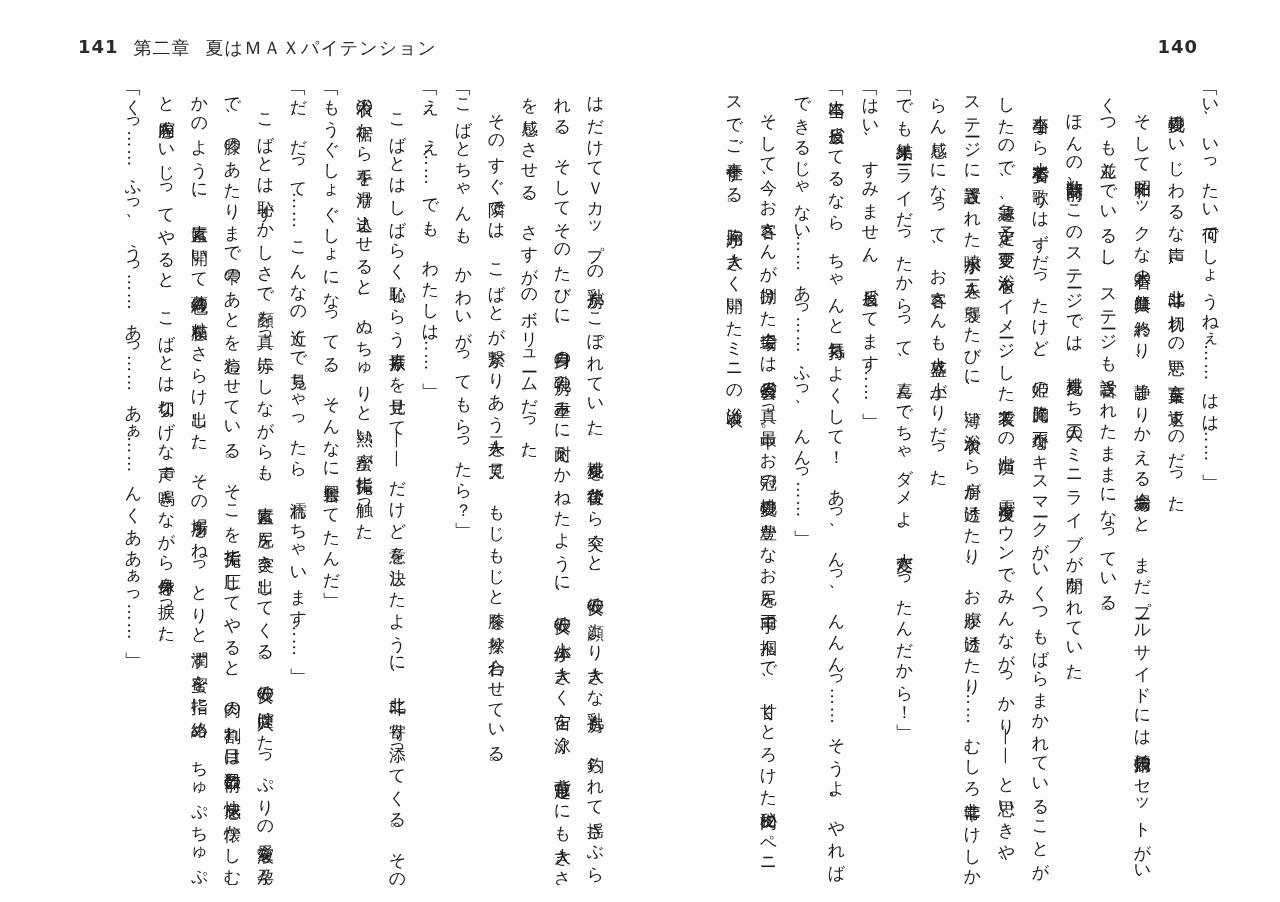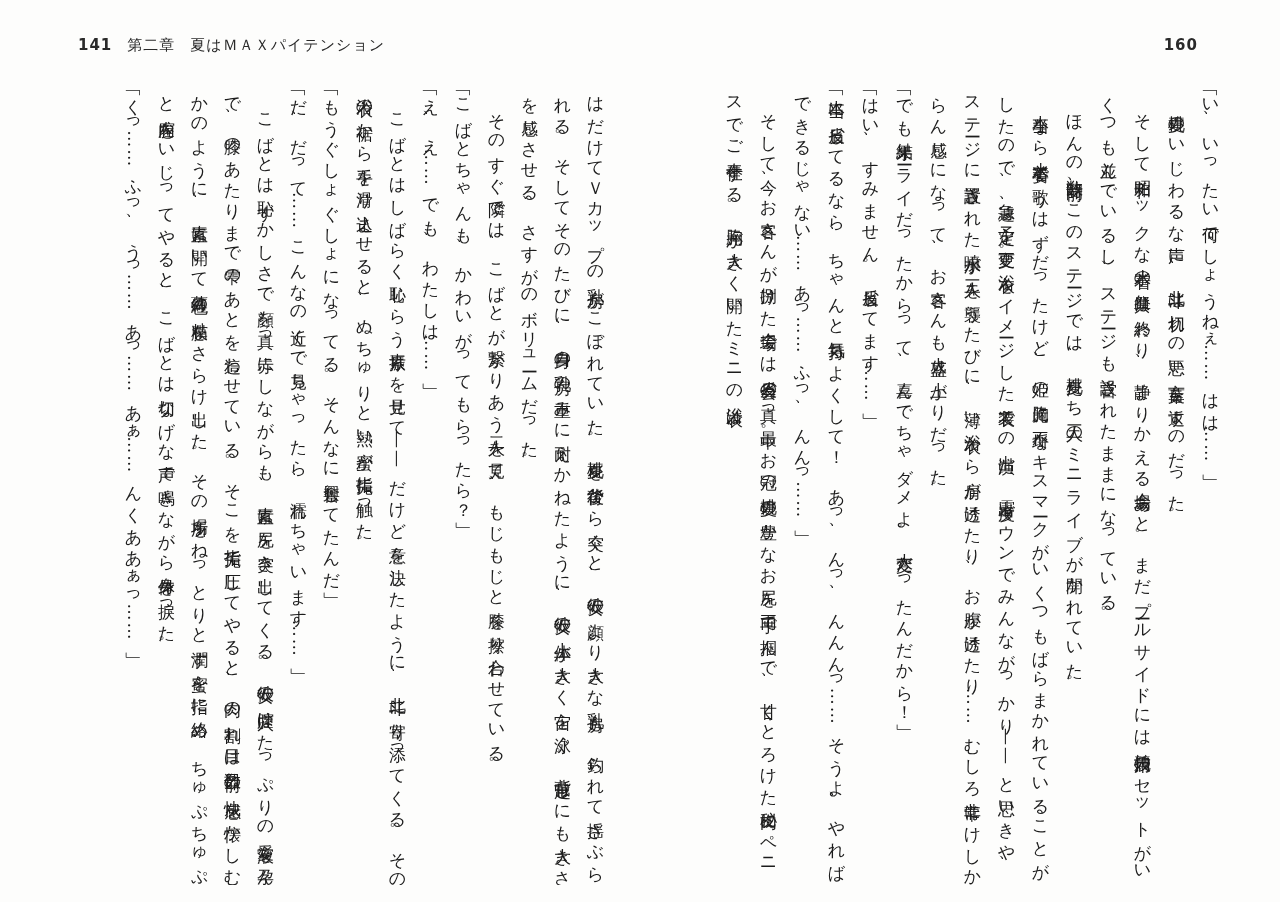--- a/index.html
+++ b/index.html
@@ -22,21 +22,21 @@
     top: 0;
     height: 902px;
   }
   .page-left  { left: 0;     width: 640px; }
   .page-right { left: 640px; width: 640px; }
 
   .running-head {
     position: absolute;
     top: 36px;
     font-family: "DejaVu Sans", "Liberation Sans", sans-serif;
-    font-size: 15px;
+    font-size: 18px;
     color: #2a2a2a;
     letter-spacing: 1px;
     white-space: nowrap;
   }
   .page-left .running-head {
     left: 78px;
     display: inline-flex;
     gap: 15px;
   }
   .page-right .running-head {
@@ -86,21 +86,21 @@
       <p class="indent">こばとはしばらく恥じらう素振りを見せて——だけど意を決したように、北斗に寄り添ってくる。その浴衣の裾から手を滑り込ませると、ぬちゅりと熱い蜜が指先に触った。</p>
       <p class="quote">「もうぐしょぐしょになってる。そんなに興奮してたんだ」</p>
       <p class="quote">「だ、だって……こんなの近くで見ちゃったら、濡れちゃいます……」</p>
       <p class="indent">こばとは恥ずかしさで顔を真っ赤にしながらも、素直に尻を突き出してくる。彼女の膣穴はたっぷりの愛液を孕んで、膝のあたりまで雫のあとを這わせている。そこを指先で圧してやると、肉の割れ目は数日前の快感を懐かしむかのように、素直に開いて薄紅色の粘膜をさらけ出した。その場所をねっとりと潤す蜜を指に絡め、ちゅぷちゅぷと膣内をいじってやると、こばとは切なげな声で鳴きながら身体を捩った。</p>
       <p class="quote">「くっ……ふっ、うっ……あっ……あぁ……んくああぁっ……」</p>
     </div>
   </section>
 
   <section class="page page-right">
     <header class="running-head">
-      <span class="folio">160</span>
+      <span class="folio">140</span>
     </header>
     <div class="vtext">
       <p class="quote">「い、いったい何でしょうねぇ……はは……」</p>
       <p class="indent">桃夏のいじわるな声に、北斗は切れの悪い言葉を返すのだった。</p>
       <p class="indent">そして昭和チックな水着の祭典は終わり、静まりかえる会場あと。まだプールサイドには競技用のセットがいくつも並んでいるし、ステージも設営されたままになっている。</p>
       <p class="indent">ほんの数時間前、このステージでは、桃夏たち三人のミニライブが開かれていた。</p>
       <p class="indent">本当なら水着姿で歌うはずだったけど、姫の胸元に不埒なキスマークがいくつもばらまかれていることが発覚したので、急遽、予定を変更。浴衣をイメージした衣装での出演だ。露出度ダウンでみんながっかり——と思いきや、ステージに設置された噴水が三人を襲うたびに、薄い浴衣から肩が透けたり、お腹が透けたり……むしろ非常にけしからん感じになって、お客さんも大盛り上がりだった。</p>
       <p class="quote">「でも結果オーライだったからって、喜んでちゃダメよ。大変だったんだから！」</p>
       <p class="quote">「はい、すみません。反省してます……」</p>
       <p class="quote">「本当に反省してるなら、ちゃんと気持ちよくして！　あっ、んっ、んんんっ……そうよ、やればできるじゃない……あっ……ふっ、んんっ……」</p>

